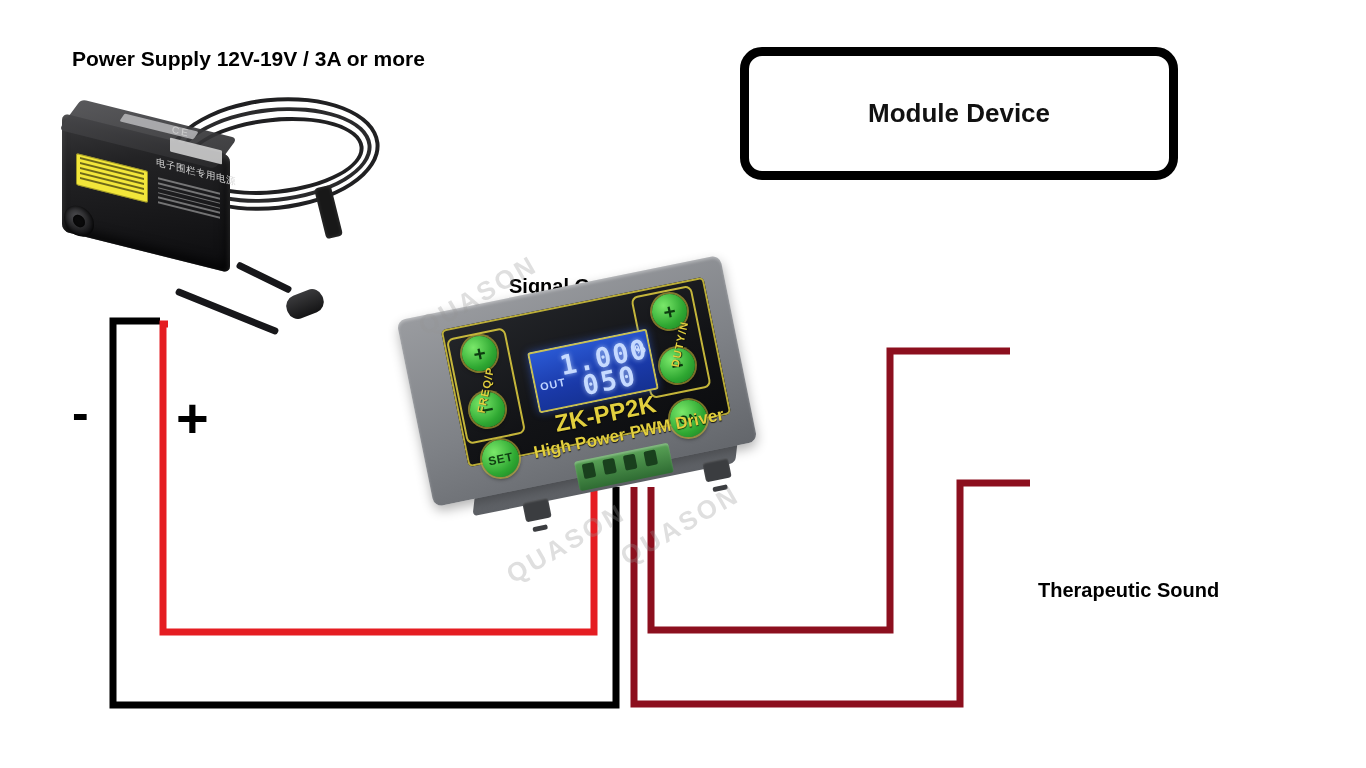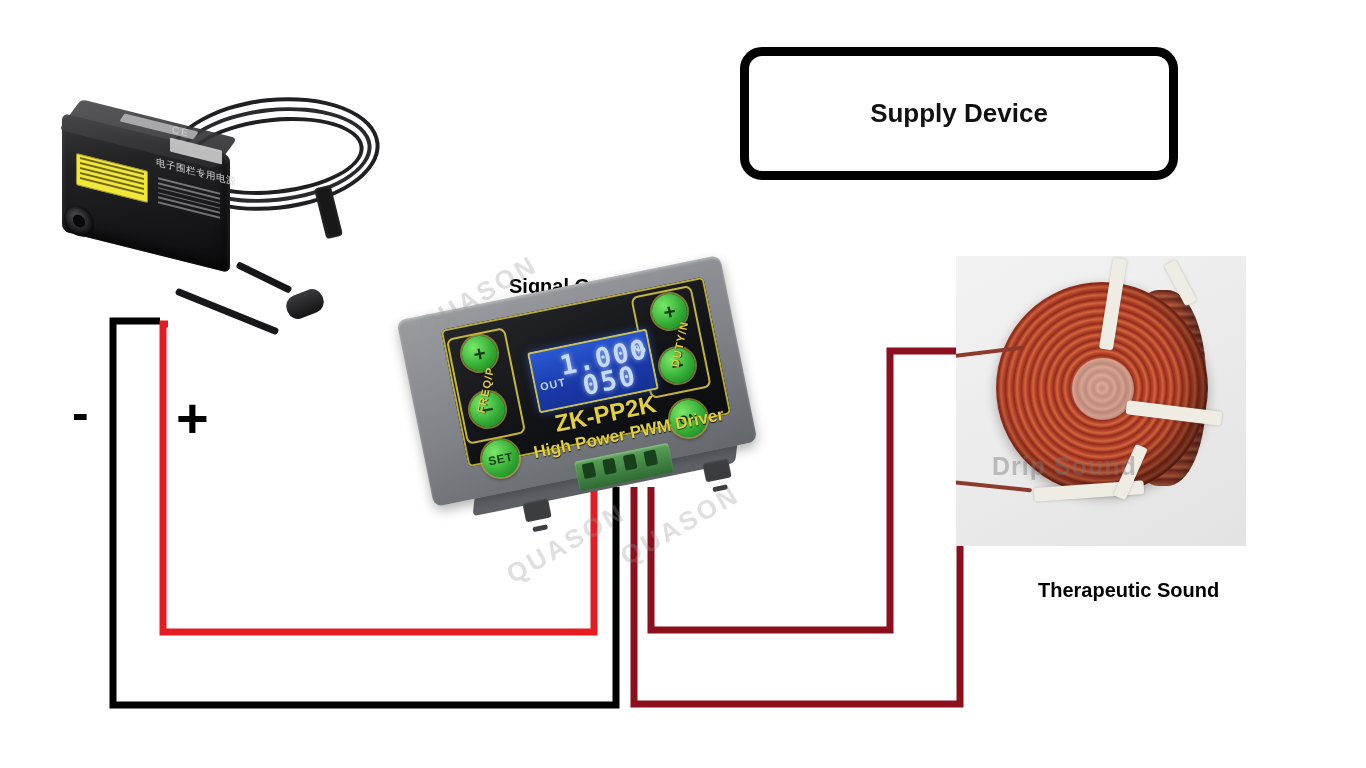--- a/index.html
+++ b/index.html
@@ -180,33 +180,34 @@
     </div>
     <div class="psu-wlabel"></div>
     <div class="psu-cert">CE</div>
     <div class="psu-jack"></div>
 
     <div class="psu-lead" style="left:186px;top:196px;width:60px;height:7px;transform:rotate(26deg);"></div>
     <div class="psu-ferrite"></div>
     <div class="psu-lead" style="left:124px;top:230px;width:110px;height:7px;transform:rotate(22deg);"></div>
   </div>
 
+  <div class="lbl lbl-psu">Power Supply 12V-19V / 3A or more</div>
 
   <div class="lbl lbl-sig">
     <div>Signal Generator</div>
     <div style="text-align:center">Module</div>
   </div>
 
   <div class="lbl lbl-coil">Therapeutic Sound</div>
 
   <div class="pol" id="pol-minus">-</div>
   <div class="pol" id="pol-plus">+</div>
 
   <div id="title-box">
-    <div class="t">Supply Device</div>
+    <div class="t">Module Device</div>
   </div>
 
   <div id="module">
     <div class="mod-side"></div>
     <div class="mod-body"></div>
     <div class="mod-face"></div>
 
     <div class="mod-frame" style="left:52px;top:54px;width:56px;height:104px;"></div>
     <div class="mod-frame" style="left:236px;top:12px;width:58px;height:100px;"></div>
 
@@ -239,30 +240,14 @@
       <div class="term-slot" style="left:28px;"></div>
       <div class="term-slot" style="left:49px;"></div>
       <div class="term-slot" style="left:70px;"></div>
     </div>
 
     <div class="wm" style="left:8px;top:2px;">QUASON</div>
     <div class="wm" style="left:210px;top:232px;">QUASON</div>
     <div class="wm" style="left:96px;top:250px;">QUASON</div>
   </div>
 
-  <div id="coil">
-    <div class="coil-barrel"></div>
-    <div class="coil-body"></div>
-    <div class="coil-hub"></div>
-
-    <div class="tie" style="left:150px;top:2px;width:14px;height:92px;transform:rotate(9deg);"></div>
-    <div class="tie" style="left:218px;top:4px;width:13px;height:46px;transform:rotate(-28deg);"></div>
-    <div class="tie" style="left:170px;top:150px;width:96px;height:14px;transform:rotate(7deg);"></div>
-    <div class="tie" style="left:78px;top:228px;width:110px;height:14px;transform:rotate(-4deg);"></div>
-    <div class="tie" style="left:168px;top:188px;width:13px;height:56px;transform:rotate(24deg);"></div>
-
-    <div class="coil-lead" style="left:-6px;top:94px;width:74px;transform:rotate(-7deg);"></div>
-    <div class="coil-lead" style="left:-8px;top:228px;width:84px;transform:rotate(6deg);"></div>
-
-    <div class="coil-wm">Drip Sound</div>
-  </div>
 
 </div>
 
 </body></html>

